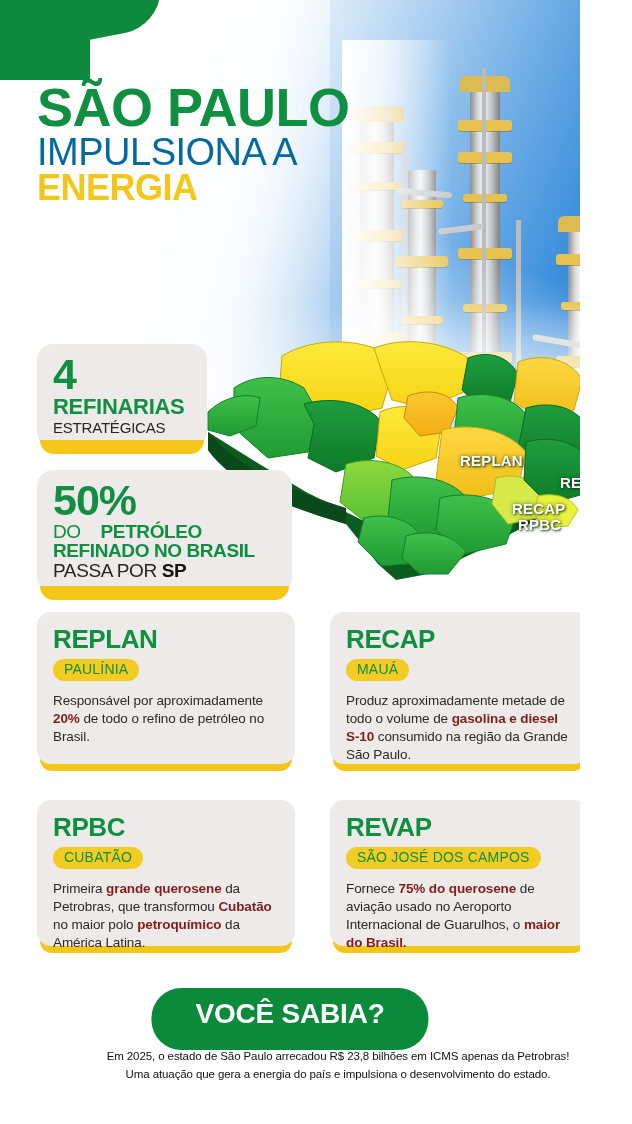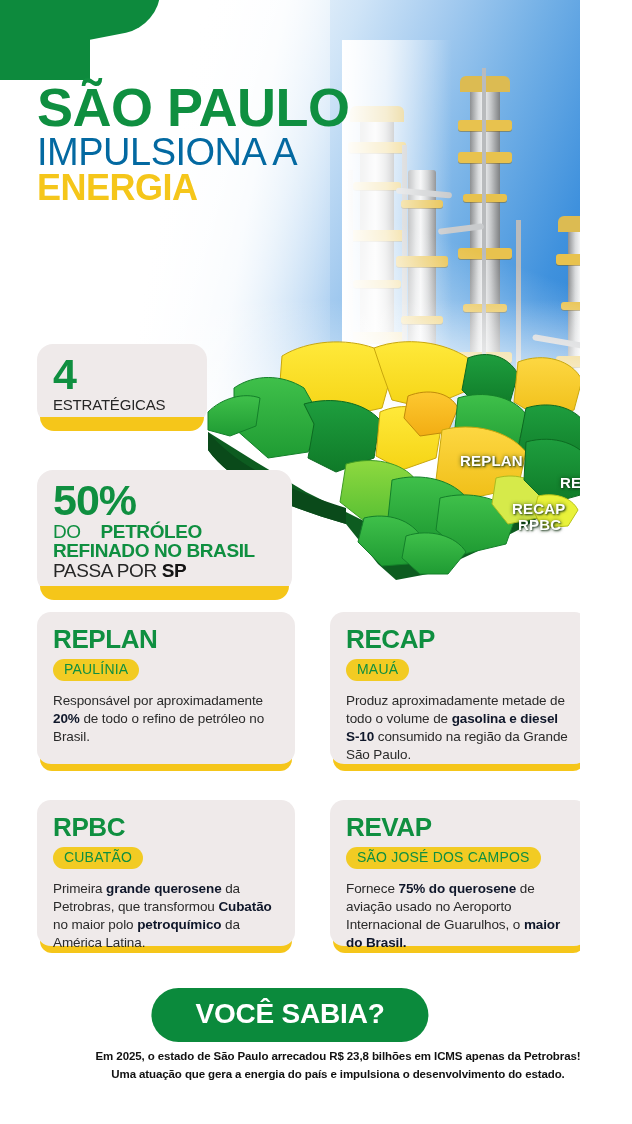--- a/index.html
+++ b/index.html
@@ -241,52 +241,52 @@
     border-radius: 11px;
     line-height: 1.08;
   }
   .card-body {
     margin-top: 11px;
     font-size: 13.5px;
     line-height: 1.33;
     color: #2a2a2a;
     letter-spacing: -0.1px;
   }
-  .card-body b { font-weight: 700; color: #0f172a; }
+  .card-body b { font-weight: 700; color: #7f1d1d; }
 
   
   .cta {
     position: absolute;
     left: 50%;
     top: 988px;
     transform: translateX(-50%);
     background: #0b8a3c;
     color: #ffffff;
     font-size: 28px;
     font-weight: 700;
     letter-spacing: -0.2px;
-    padding: 10px 44px 12px 44px;
+    padding: 10px 44px 20px 44px;
     border: none;
     border-radius: 30px;
     cursor: pointer;
     z-index: 9;
     font-family: inherit;
   }
 
   
   .footer {
     position: absolute;
     left: 0; top: 1048px;
     width: 632px;
     text-align: center;
     z-index: 9;
   }
   .footer p {
     font-size: 11.5px;
-    font-weight: 700;
+    font-weight: 400;
     color: #111111;
     line-height: 1.55;
     letter-spacing: -0.1px;
     padding-left: 44px;
   }
 </style>
 </head>
 <body>
 
 <div class="page">
@@ -437,20 +437,21 @@
     </svg>
 
     <span class="map-label lbl-replan">REPLAN</span>
     <span class="map-label lbl-revap">REVAP</span>
     <span class="map-label lbl-recap">RECAP</span>
     <span class="map-label lbl-rpbc">RPBC</span>
   </div>
 
   <div class="stat stat-1">
     <div class="big-num">4</div>
+    <div class="s1-l2">REFINARIAS</div>
     <div class="s1-l3">ESTRATÉGICAS</div>
   </div>
 
   <div class="stat stat-2">
     <div class="big-num">50%</div>
     <div class="s2-l2"><span class="lt">DO </span><b>PETRÓLEO</b></div>
     <div class="s2-l3">REFINADO NO BRASIL</div>
     <div class="s2-l4"><span>PASSA POR </span><b>SP</b></div>
   </div>
 

